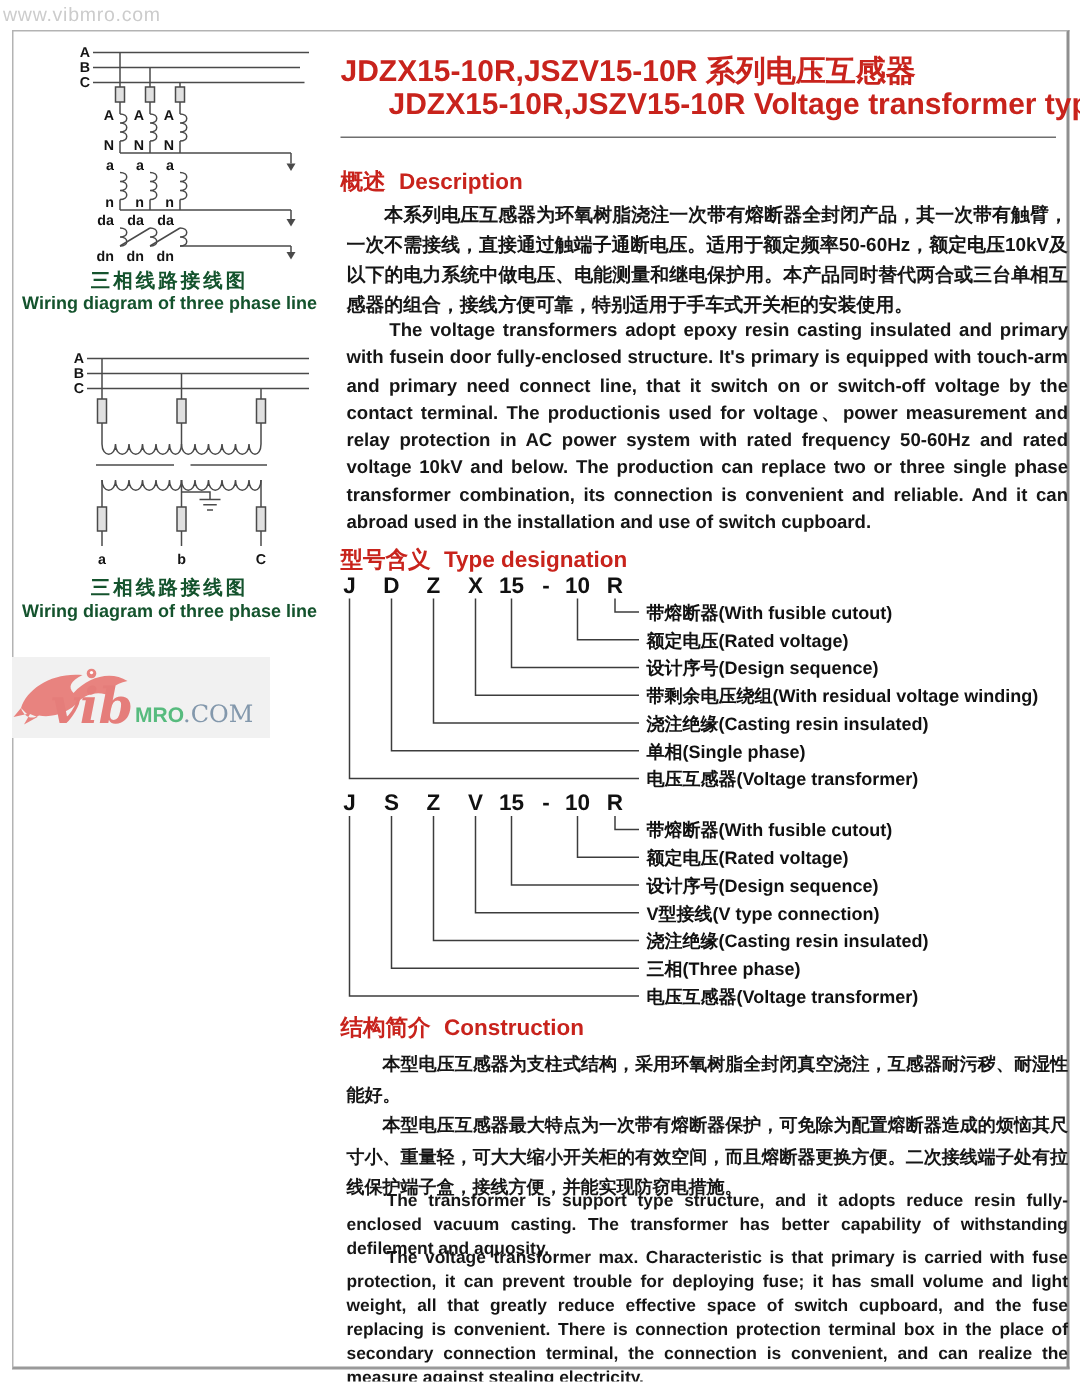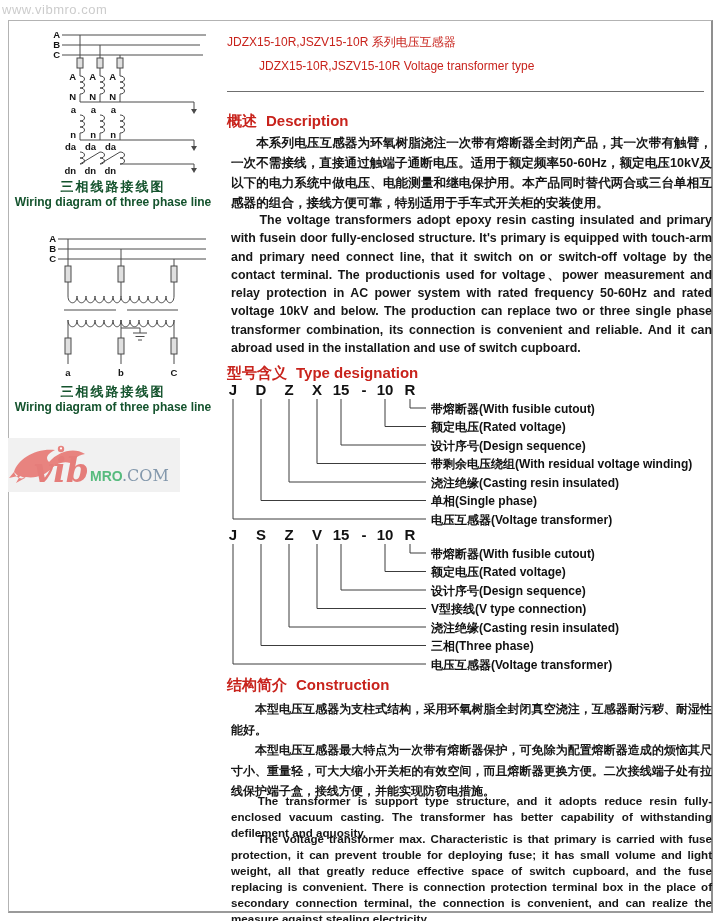--- a/index.html
+++ b/index.html
@@ -9,21 +9,21 @@
     font-family:"Liberation Sans","DejaVu Sans",sans-serif;
   }
   .frame{
     position:absolute;left:8px;top:20px;width:702px;height:890px;
     border:1px solid #b3b3b3;border-right:2px solid #8f8f8f;border-bottom:2px solid #9a9a9a;
   }
   .watermark{
     position:absolute;left:2px;top:2px;font-size:13px;color:#cccccc;letter-spacing:.5px;
   }
   
-  .title-line{position:absolute;left:227px;font-size:12px;font-weight:normal;color:#c8231c;white-space:nowrap;}
+  .title-line{position:absolute;left:227px;font-size:20px;font-weight:bold;color:#c8231c;white-space:nowrap;}
   .t1{top:34px;} .t2{top:59px;margin-left:32px;}
   .divider{position:absolute;left:227px;top:91px;width:477px;height:1px;background:#6f6f6f;}
   .sec-h{position:absolute;left:227px;font-size:15px;font-weight:bold;color:#c8231c;white-space:nowrap;}
   .sec-h .gap{display:inline-block;width:9px;}
   .para{position:absolute;left:227px;width:481px;margin:4px;color:#161616;font-weight:bold;text-align:justify;}
   .cn{font-size:12.6px;line-height:20px;text-indent:2em;}
   .cn2{font-size:12px;line-height:20.5px;text-indent:2em;}
   .en{font-size:12.4px;line-height:18.3px;text-indent:2.3em;}
   .en2{font-size:11.6px;line-height:15.9px;text-indent:2.3em;}
   

